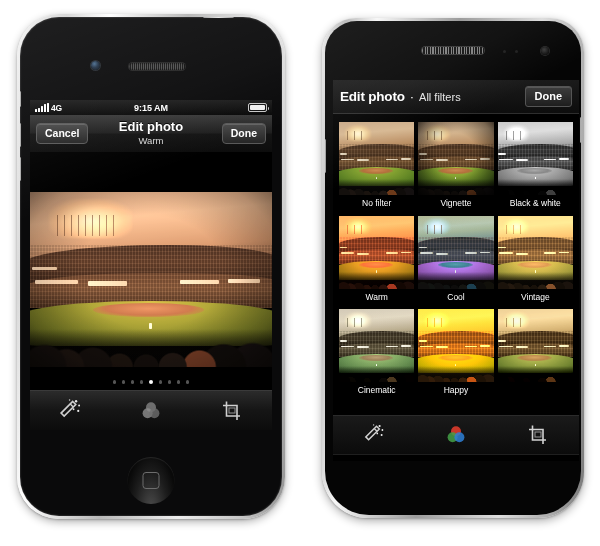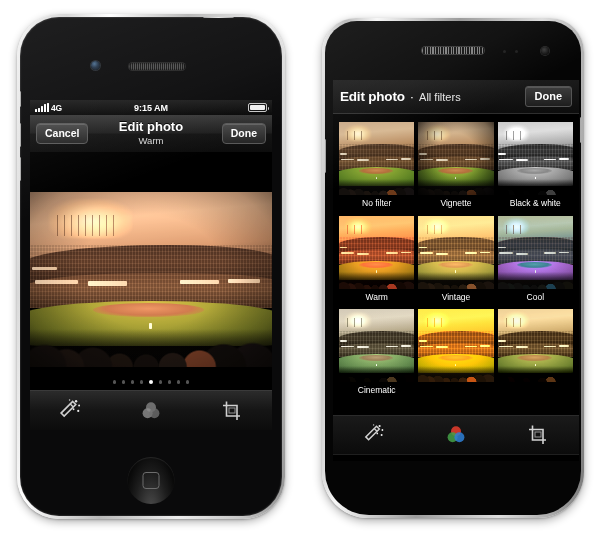--- a/index.html
+++ b/index.html
@@ -535,20 +535,43 @@
     <div class="field"></div>
     <div class="infield"></div>
     <div class="player"></div>
     <div class="crowd-fg"></div>
   </div>
                   <div class="ft ft-warm"></div>
                 </div>
                 <div class="filter-label">Warm</div>
               </div>
               <div class="filter-cell">
+                <div class="filter-thumb f-cool">
+  <div class="scene">
+    <div class="sky"></div>
+    <div class="lights"></div>
+    <div class="poles"></div>
+    <div class="standupper"></div>
+    <div class="standlower"></div>
+    <div class="crowd-tex"></div>
+    <div class="banner b5"></div>
+    <div class="banner b1"></div>
+    <div class="banner b2"></div>
+    <div class="banner b3"></div>
+    <div class="banner b4"></div>
+    <div class="field"></div>
+    <div class="infield"></div>
+    <div class="player"></div>
+    <div class="crowd-fg"></div>
+  </div>
+                  <div class="ft ft-cool"></div>
+                </div>
+                <div class="filter-label">Cool</div>
+              </div>
+              <div class="filter-cell">
                 <div class="filter-thumb f-vintage">
   <div class="scene">
     <div class="sky"></div>
     <div class="lights"></div>
     <div class="poles"></div>
     <div class="standupper"></div>
     <div class="standlower"></div>
     <div class="crowd-tex"></div>
     <div class="banner b5"></div>
     <div class="banner b1"></div>
@@ -558,43 +581,20 @@
     <div class="field"></div>
     <div class="infield"></div>
     <div class="player"></div>
     <div class="crowd-fg"></div>
   </div>
                   <div class="ft ft-vintage"></div>
                 </div>
                 <div class="filter-label">Vintage</div>
               </div>
               <div class="filter-cell">
-                <div class="filter-thumb f-cool">
-  <div class="scene">
-    <div class="sky"></div>
-    <div class="lights"></div>
-    <div class="poles"></div>
-    <div class="standupper"></div>
-    <div class="standlower"></div>
-    <div class="crowd-tex"></div>
-    <div class="banner b5"></div>
-    <div class="banner b1"></div>
-    <div class="banner b2"></div>
-    <div class="banner b3"></div>
-    <div class="banner b4"></div>
-    <div class="field"></div>
-    <div class="infield"></div>
-    <div class="player"></div>
-    <div class="crowd-fg"></div>
-  </div>
-                  <div class="ft ft-cool"></div>
-                </div>
-                <div class="filter-label">Cool</div>
-              </div>
-              <div class="filter-cell">
                 <div class="filter-thumb f-cinem">
   <div class="scene">
     <div class="sky"></div>
     <div class="lights"></div>
     <div class="poles"></div>
     <div class="standupper"></div>
     <div class="standlower"></div>
     <div class="crowd-tex"></div>
     <div class="banner b5"></div>
     <div class="banner b1"></div>
@@ -624,20 +624,21 @@
     <div class="banner b2"></div>
     <div class="banner b3"></div>
     <div class="banner b4"></div>
     <div class="field"></div>
     <div class="infield"></div>
     <div class="player"></div>
     <div class="crowd-fg"></div>
   </div>
                   <div class="ft ft-happy"></div>
                 </div>
+                <div class="filter-label">Happy</div>
               </div>
               <div class="filter-cell">
                 <div class="filter-thumb f-gritty">
   <div class="scene">
     <div class="sky"></div>
     <div class="lights"></div>
     <div class="poles"></div>
     <div class="standupper"></div>
     <div class="standlower"></div>
     <div class="crowd-tex"></div>

